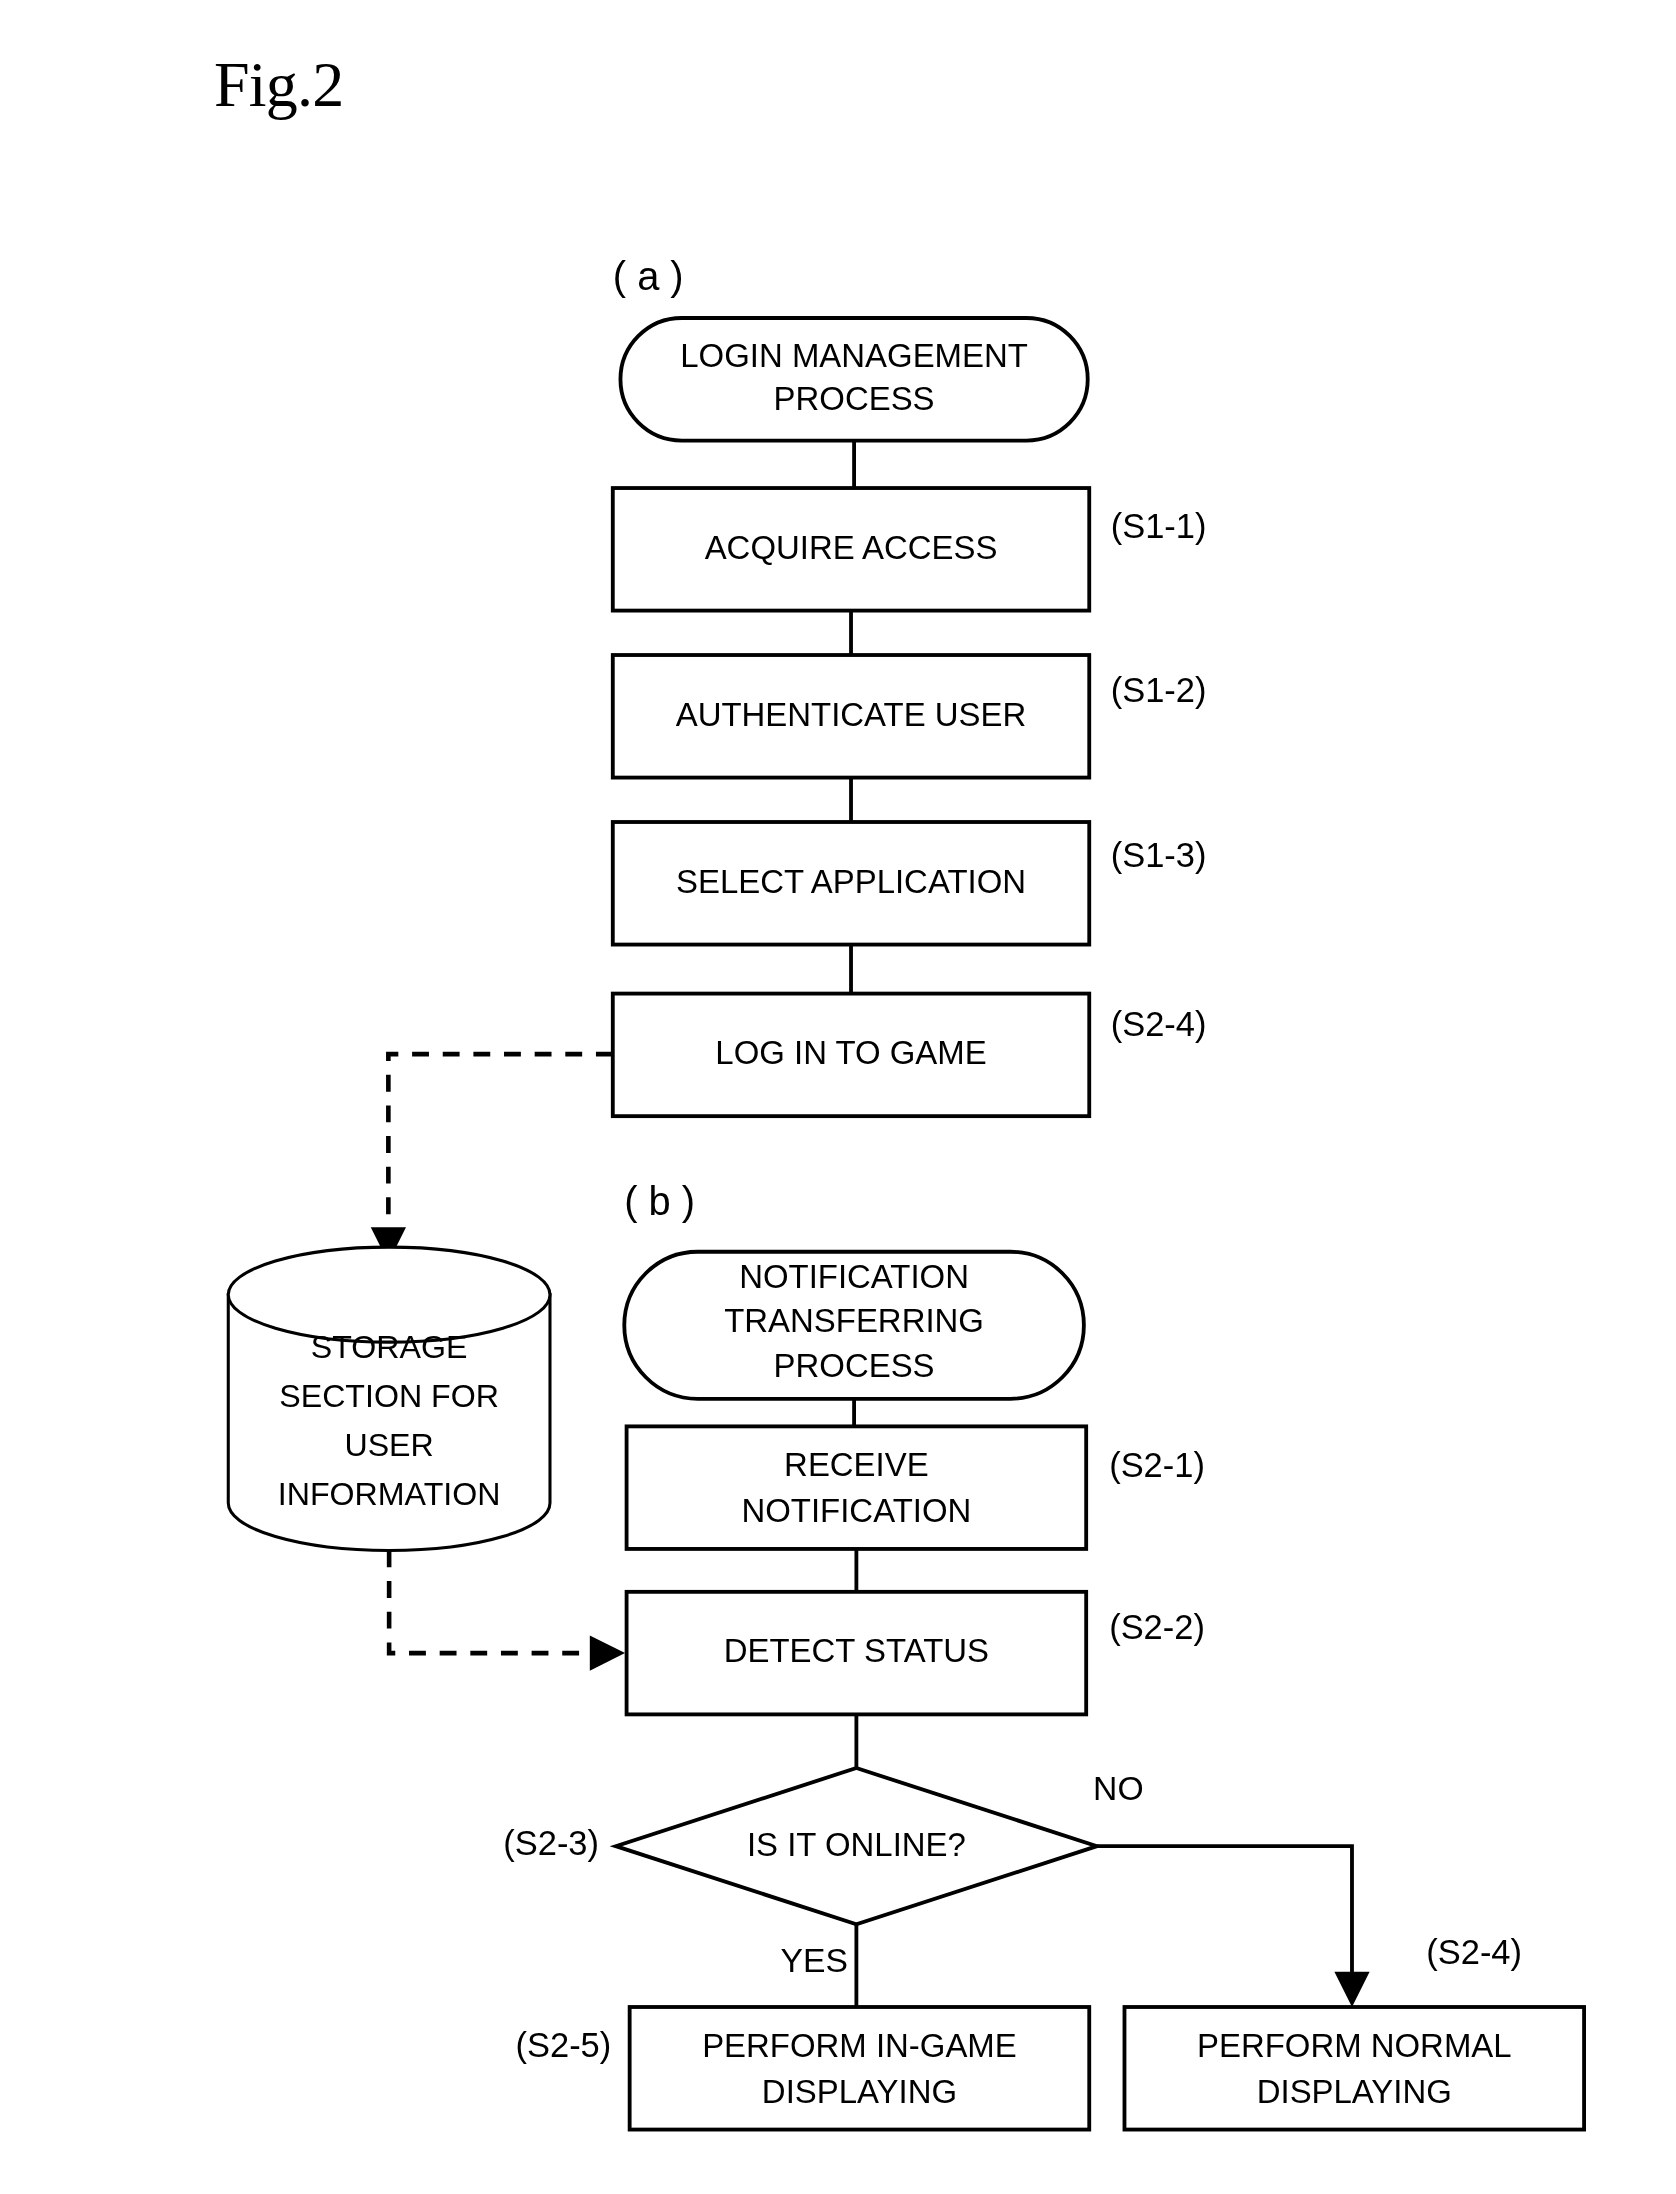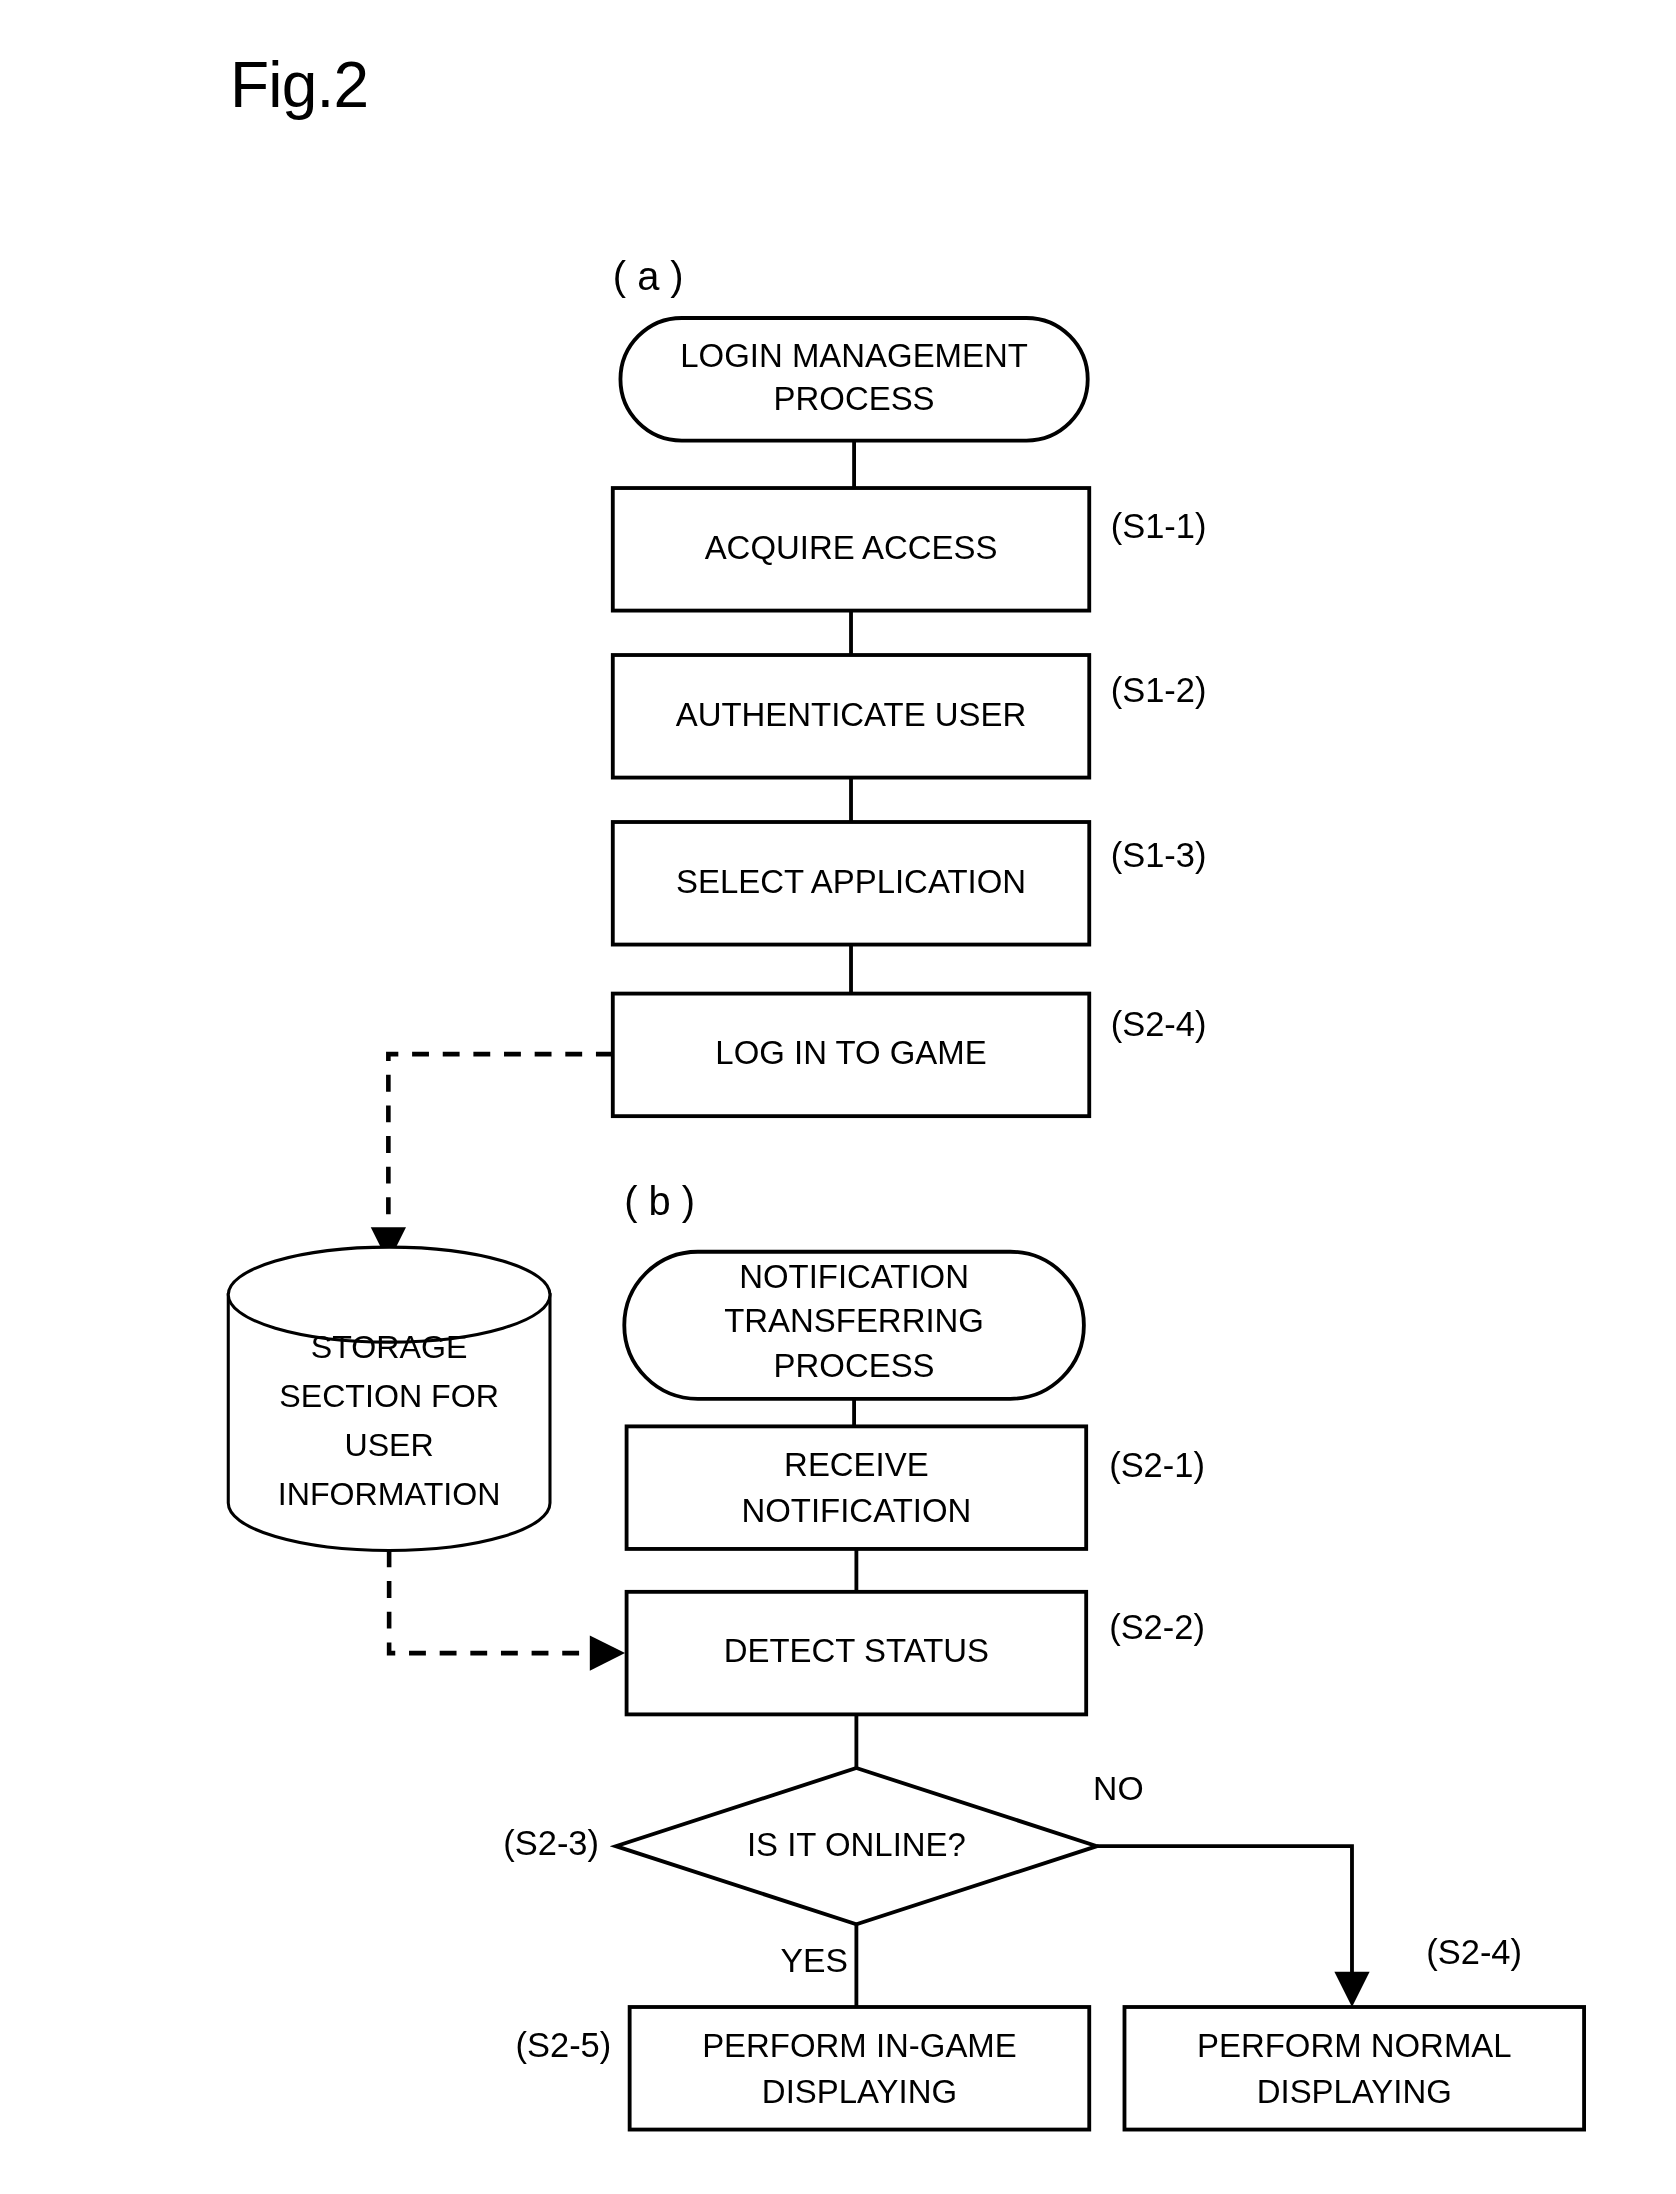--- a/index.html
+++ b/index.html
@@ -16,26 +16,26 @@
     overflow: hidden;
   }
   #figure-root {
     position: absolute;
     inset: 0;
     width: 1676px;
     height: 2194px;
   }
   .fig-title {
     position: absolute;
-    left: 230px;
+    left: 214px;
     top: 48px;
     font-size: 64px;
     font-weight: 400;
     letter-spacing: -0.8px;
-    font-family: Liberation Sans, sans-serif;
+    font-family: Liberation Serif, serif;
     color: #000;
     white-space: nowrap;
   }
   svg#flow {
     position: absolute;
     left: 0;
     top: 0;
     width: 1676px;
     height: 2194px;
   }

